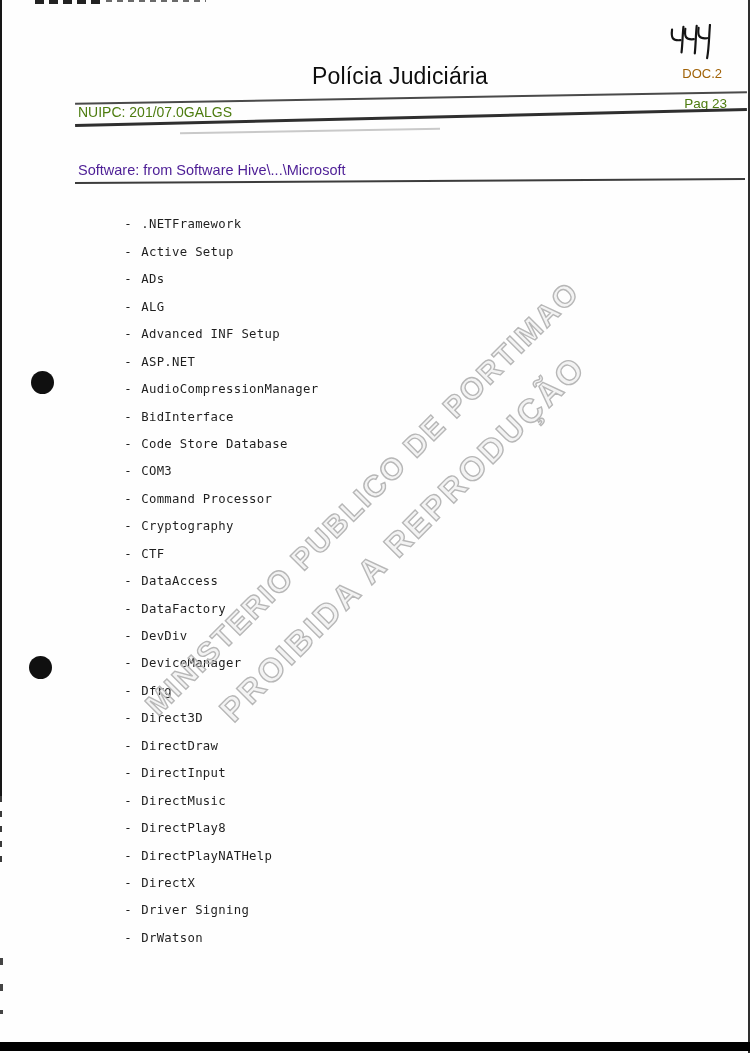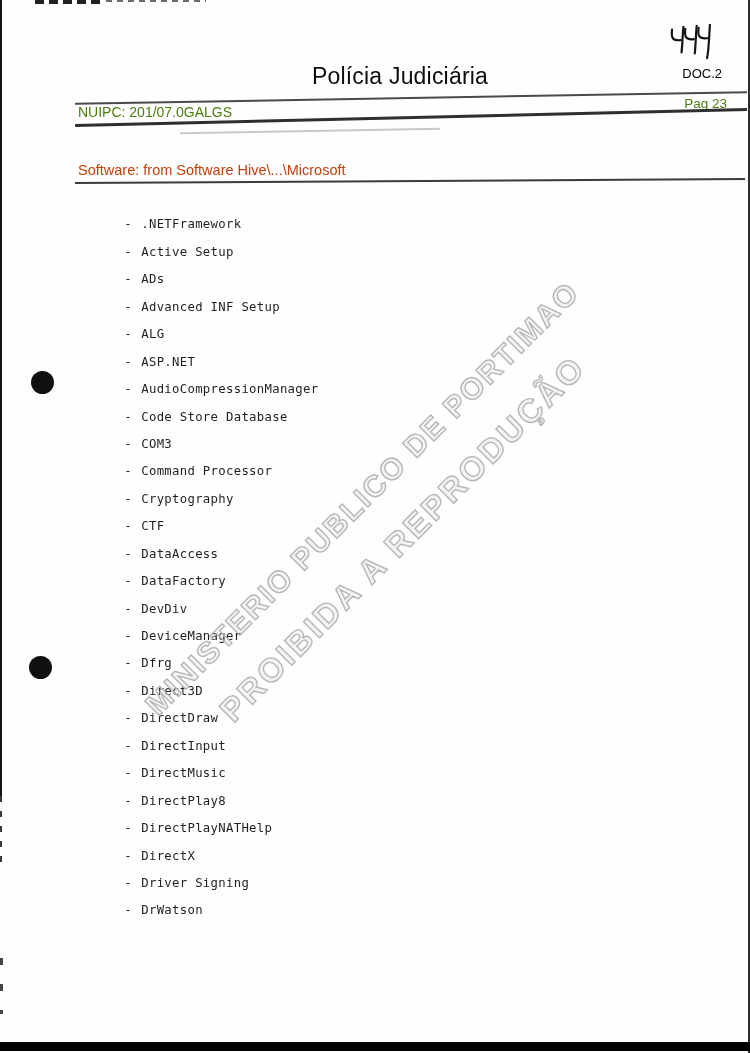--- a/index.html
+++ b/index.html
@@ -15,34 +15,34 @@
     background:repeating-linear-gradient(180deg,#444 0 7px,transparent 7px 26px);}
   .edge-right{position:absolute;right:0;top:0;width:2px;height:1053px;background:#2e2e2e;z-index:6;}
   .edge-top-dash-1{position:absolute;left:35px;top:0;width:70px;height:4px;z-index:6;
     background:repeating-linear-gradient(90deg,#222 0 9px,transparent 9px 14px);}
   .edge-top-dash-2{position:absolute;left:106px;top:0;width:100px;height:2px;z-index:6;
     background:repeating-linear-gradient(90deg,#6a6a6a 0 6px,transparent 6px 11px);}
   .bottom-bar{position:absolute;left:0;top:1042px;width:750px;height:9px;background:#000;z-index:6;}
 
   
   .handwritten{position:absolute;left:668px;top:24px;z-index:3;}
-  .doc-label{position:absolute;right:28px;top:66px;font-size:13px;color:#000000;}
+  .doc-label{position:absolute;right:28px;top:66px;font-size:13px;color:#a16207;}
   .page-title{position:absolute;left:50px;top:63px;width:700px;text-align:center;
     font-size:23px;font-weight:normal;letter-spacing:0.2px;color:#0d0d0d;}
   .rule-top{position:absolute;left:75px;top:97px;width:672px;height:2px;background:#4a4a4a;
     transform:rotate(-1deg);}
   .case-number{position:absolute;left:78px;top:104px;font-size:14px;color:#4d7c0f;}
   .pag-label{position:absolute;right:23px;top:96px;font-size:13.5px;color:#4d7c0f;}
   .rule-bottom{position:absolute;left:75px;top:116px;width:672px;height:2.5px;background:#2f2f2f;
     transform:rotate(-1.35deg);}
   .rule-echo{position:absolute;left:180px;top:130px;width:260px;height:1.5px;background:#c9c9c9;
     transform:rotate(-1deg);}
 
   
-  .section-heading{position:absolute;left:78px;top:161px;font-size:14.5px;line-height:18px;color:#c2410c;}
+  .section-heading{position:absolute;left:78px;top:161px;font-size:14.5px;line-height:18px;color:#4c1d95;}
   .section-rule{position:absolute;left:75px;top:180px;width:670px;height:1.6px;background:#3c3c3c;
     transform:rotate(-0.35deg);}
 
   
   .sw-list{position:absolute;left:78px;top:184px;z-index:1;
     font-family:"DejaVu Sans Mono",monospace;font-size:12.3px;letter-spacing:0.3px;color:#1f1f1f;}
   .sw-item{height:27.45px;line-height:27.45px;white-space:pre;}
   .sw-dash{display:inline-block;width:17px;}
 
   
@@ -97,30 +97,33 @@
       <div class="sw-item">
       <span class="sw-dash">-</span><span class="sw-text">.NETFramework</span>
     </div>
       <div class="sw-item">
       <span class="sw-dash">-</span><span class="sw-text">Active Setup</span>
     </div>
       <div class="sw-item">
       <span class="sw-dash">-</span><span class="sw-text">ADs</span>
     </div>
       <div class="sw-item">
-      <span class="sw-dash">-</span><span class="sw-text">Advanced INF Setup</span>
+      <span class="sw-dash">-</span><span class="sw-text">ALG</span>
     </div>
       <div class="sw-item">
-      <span class="sw-dash">-</span><span class="sw-text">ALG</span>
+      <span class="sw-dash">-</span><span class="sw-text">Advanced INF Setup</span>
     </div>
       <div class="sw-item">
       <span class="sw-dash">-</span><span class="sw-text">ASP.NET</span>
     </div>
       <div class="sw-item">
       <span class="sw-dash">-</span><span class="sw-text">AudioCompressionManager</span>
+    </div>
+      <div class="sw-item">
+      <span class="sw-dash">-</span><span class="sw-text">BidInterface</span>
     </div>
       <div class="sw-item">
       <span class="sw-dash">-</span><span class="sw-text">Code Store Database</span>
     </div>
       <div class="sw-item">
       <span class="sw-dash">-</span><span class="sw-text">COM3</span>
     </div>
       <div class="sw-item">
       <span class="sw-dash">-</span><span class="sw-text">Command Processor</span>
     </div>

